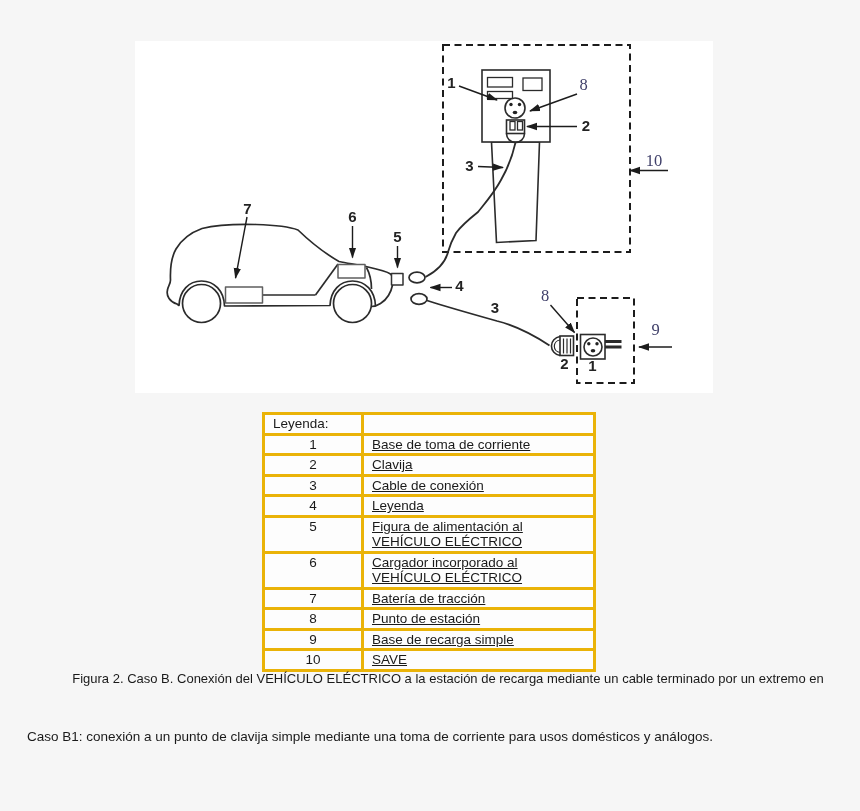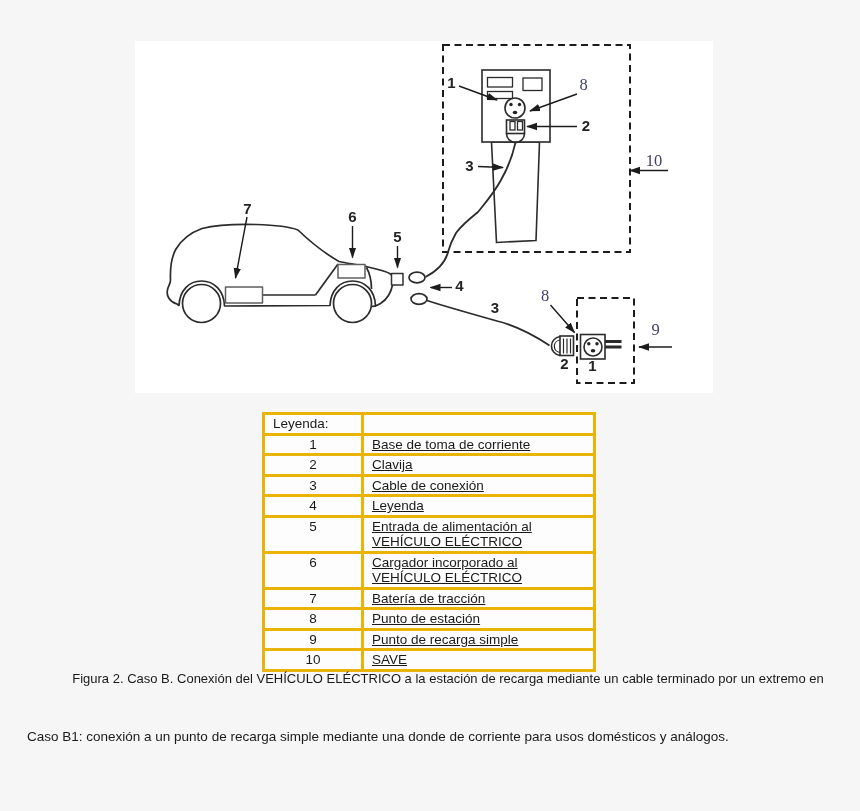--- a/index.html
+++ b/index.html
@@ -177,46 +177,46 @@
     <tr>
       <td class="c1">3</td>
       <td class="c2">Cable de conexión</td>
     </tr>
     <tr>
       <td class="c1">4</td>
       <td class="c2">Leyenda</td>
     </tr>
     <tr>
       <td class="c1">5</td>
-      <td class="c2">Entrada de alimentación al
+      <td class="c2">Figura de alimentación al
 VEHÍCULO ELÉCTRICO</td>
     </tr>
     <tr>
       <td class="c1">6</td>
       <td class="c2">Cargador incorporado al
 VEHÍCULO ELÉCTRICO</td>
     </tr>
     <tr>
       <td class="c1">7</td>
       <td class="c2">Batería de tracción</td>
     </tr>
     <tr>
       <td class="c1">8</td>
       <td class="c2">Punto de estación</td>
     </tr>
     <tr>
       <td class="c1">9</td>
-      <td class="c2">Punto de recarga simple</td>
+      <td class="c2">Base de recarga simple</td>
     </tr>
     <tr>
       <td class="c1">10</td>
       <td class="c2">SAVE</td>
     </tr>
   </tbody>
 </table>
 
 <div class="caption">
   <div>Figura 2. Caso B. Conexión del VEHÍCULO ELÉCTRICO a la estación de recarga mediante un cable terminado por un extremo en</div>
 </div>
 
 <div class="cases">
-  <div>Caso B1: conexión a un punto de recarga simple mediante una donde de corriente para usos domésticos y análogos.</div>
+  <div>Caso B1: conexión a un punto de clavija simple mediante una toma de corriente para usos domésticos y análogos.</div>
 </div>
 
 </body></html>

